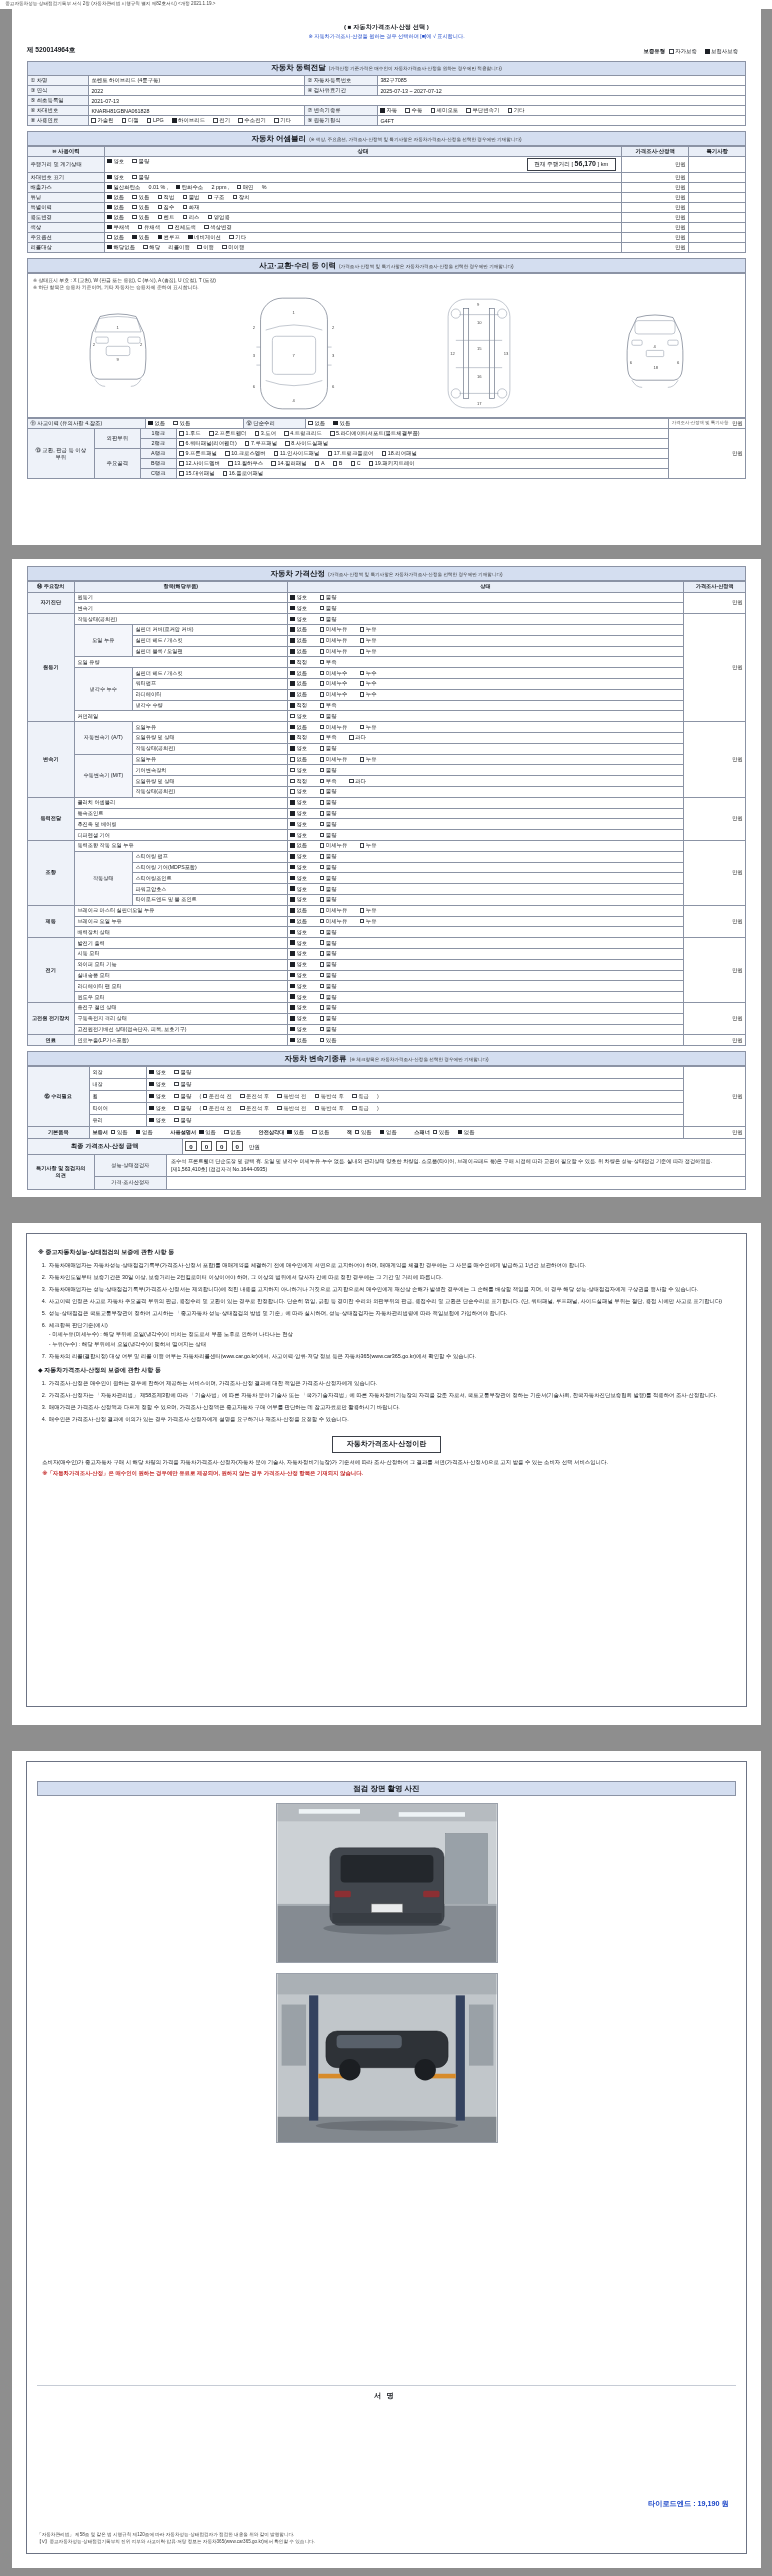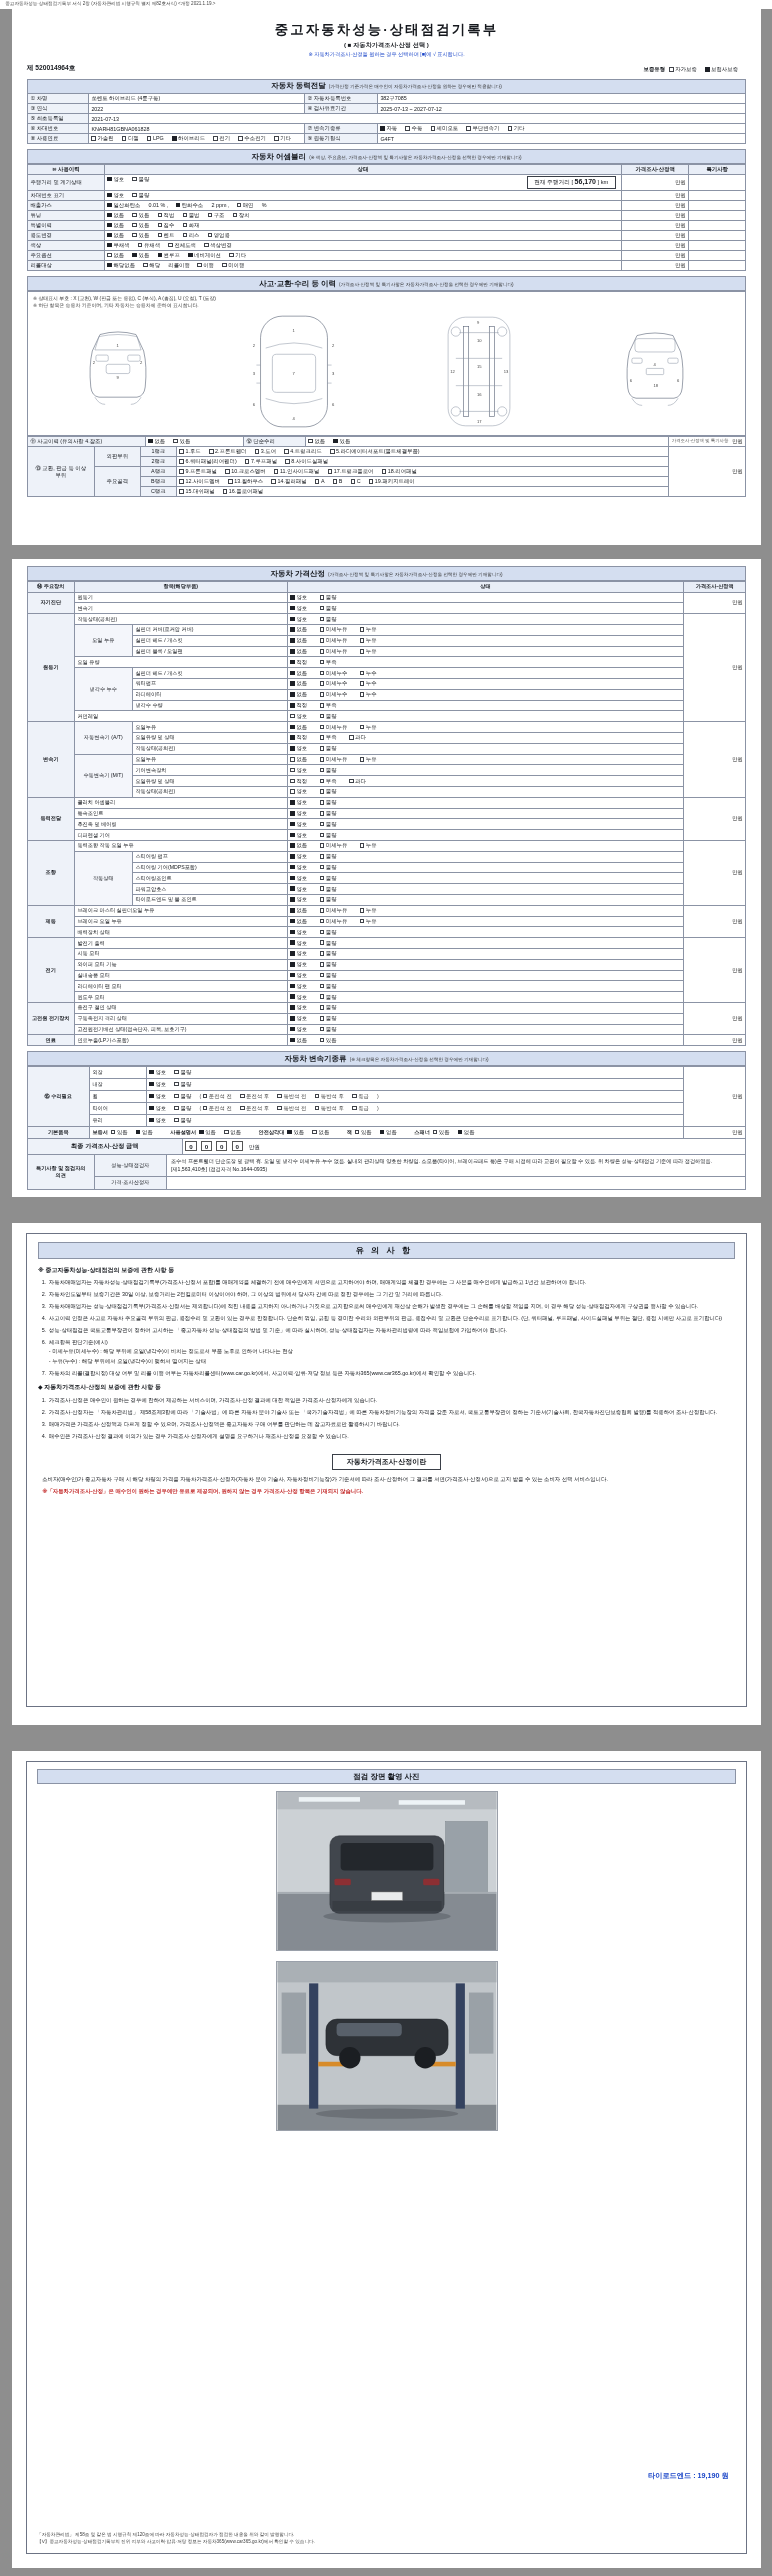--- a/index.html
+++ b/index.html
@@ -84,21 +84,20 @@
   .fee-line{text-align:right;font-size:7.2px;color:#1b46c8;font-weight:bold;padding-right:7.2px}
   .page-footer{margin-top:auto;font-size:4.6px;color:#444;line-height:1.6;padding-top:12.4px}
 </style>
 </head>
 <body>
 
 <div class="topbar">중고자동차성능·상태점검기록부 서식 2장 (자동차관리법 시행규칙 별지 제82호서식) &lt;개정 2021.1.19.&gt;</div>
 
 <div class="page" style="min-height:536px">
   <div class="title-wrap">
-    <div class="main-title">중고자동차성능·상태점검기록부</div>
     <div class="select-line">( ■ 자동차가격조사·산정 선택 )</div>
     <div class="select-note">※ 자동차가격조사·산정을 원하는 경우 선택하며 [■]에 √ 표시합니다.</div>
   </div>
   <div class="docno-row">
     <span class="docno">제 520014964호</span>
     <span class="warranty">
       <span class="wl">보증유형</span><span><span class="cbi"><span class="cb"></span>자가보증</span><span class="cbi"><span class="cb on"></span>보험사보증</span></span>
     </span>
   </div>
 
@@ -625,21 +624,20 @@
           <td class="rm-text"></td>
         </tr>
       </tbody>
   </table>
 </div>
 
 <div class="gap lg"></div>
 
 <div class="page" style="min-height:502px;padding:10.3px 13.4px">
   <div class="outline">
-    <div class="notice-title">유의사항</div>
     <div class="n-sec-title">※ 중고자동차성능·상태점검의 보증에 관한 사항 등</div>
     <div>
         <div class="n-item">
           <span class="n-no">1.</span>
           <div class="n-tx">자동차매매업자는 자동차성능·상태점검기록부(가격조사·산정서 포함)를 매매계약을 체결하기 전에 매수인에게 서면으로 고지하여야 하며, 매매계약을 체결한 경우에는 그 사본을 매수인에게 발급하고 1년간 보관하여야 합니다.</div>
         </div>
         <div class="n-item">
           <span class="n-no">2.</span>
           <div class="n-tx">자동차인도일부터 보증기간은 30일 이상, 보증거리는 2천킬로미터 이상이어야 하며, 그 이상의 범위에서 당사자 간에 따로 정한 경우에는 그 기간 및 거리에 따릅니다.</div>
         </div>
@@ -688,21 +686,21 @@
       <div class="def-body">소비자(매수인)가 중고자동차 구매 시 해당 차량의 가격을 자동차가격조사·산정자(자동차 분야 기술사, 자동차정비기능장)가 기준서에 따라 조사·산정하여 그 결과를 서면(가격조사·산정서)으로 고지 받을 수 있는 소비자 선택 서비스입니다.</div>
       <div class="def-note">※「자동차가격조사·산정」은 매수인이 원하는 경우에만 유료로 제공되며, 원하지 않는 경우 가격조사·산정 항목은 기재되지 않습니다.</div>
     </div>
   </div>
 </div>
 
 <div class="gap lg"></div>
 
 <div class="page" style="min-height:817px;padding:10.3px 13.4px">
   <div class="outline2">
-    <div class="sec-bar" style="margin-top:0">
+    <div class="sec-bar" style="margin-top:12px">
       <span>점검 장면 촬영 사진</span>
     </div>
     <div class="photo-stack">
       <svg class="photo" width="222" height="160" viewBox="0 0 430 310">
         <rect x="0" y="0" width="430" height="200" fill="#ccd1d5"></rect>
         <rect x="0" y="0" width="430" height="34" fill="#b6bbc0"></rect>
         <rect x="42" y="10" width="120" height="9" fill="#eef3f6"></rect>
         <rect x="238" y="16" width="130" height="9" fill="#eef3f6"></rect>
         <rect x="330" y="58" width="82" height="142" fill="#99a1a8" stroke="#7c848b"></rect>
         <rect x="0" y="196" width="430" height="4" fill="#a6acb2"></rect>
@@ -726,20 +724,21 @@
         <rect x="80" y="196" width="64" height="9" fill="#d78b2a"></rect>
         <rect x="286" y="196" width="64" height="9" fill="#d78b2a"></rect>
         <rect x="95" y="112" width="240" height="72" rx="22" fill="#2e3237" stroke="#1f2327"></rect>
         <rect x="116" y="120" width="128" height="26" rx="8" fill="#58606a"></rect>
         <circle cx="142" cy="188" r="21" fill="#1b1e22"></circle>
         <circle cx="290" cy="188" r="21" fill="#1b1e22"></circle>
         <ellipse cx="215" cy="298" rx="140" ry="10" fill="#6c7177"></ellipse>
       </svg>
     </div>
     <div class="spacer-a"></div>
+    <div class="sign-label">서명</div>
     <div class="spacer-b"></div>
     <div class="fee-line">
       <span>타이로드엔드 :</span> <span>19,190 원</span>
     </div>
     <div class="page-footer">
       <div>「자동차관리법」 제58조 및 같은 법 시행규칙 제120조에 따라 자동차성능·상태점검자가 점검한 내용을 위와 같이 발행합니다.</div>
       <div>【Ⅴ】중고자동차성능·상태점검기록부의 진위 여부와 사고이력·압류·저당 정보는 자동차365(www.car365.go.kr)에서 확인할 수 있습니다.</div>
     </div>
   </div>
 </div>

